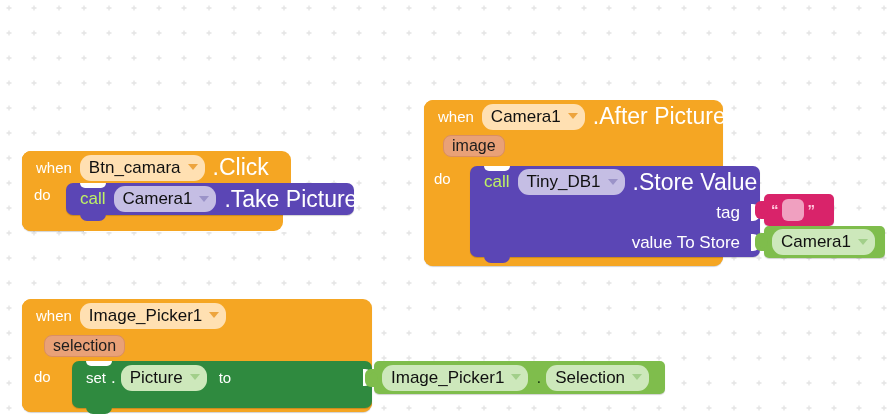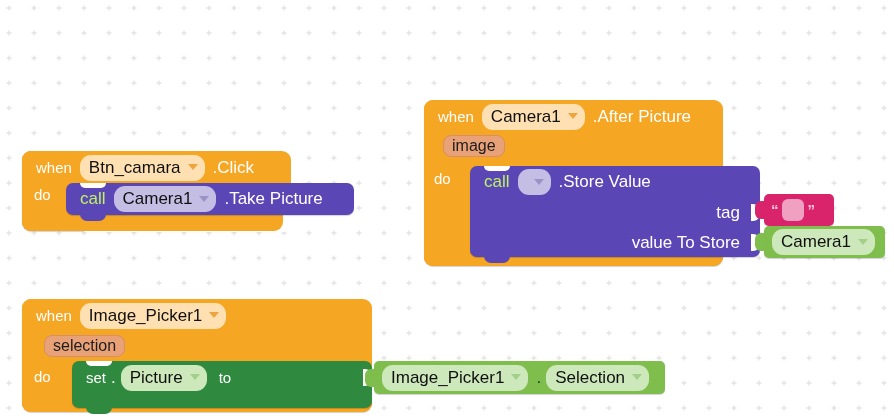--- a/index.html
+++ b/index.html
@@ -77,21 +77,21 @@
   .kw {
     color: #ffffff;
     font-size: 15px;
   }
   .kw-dark {
     color: #bef264;
     font-size: 17px;
   }
   .method-name {
     color: #ffffff;
-    font-size: 17px;
+    font-size: 23px;
     padding-left: 5px;
   }
 
   
   .field {
     display: inline-flex;
     align-items: center;
     border-radius: 11px;
     padding: 1px 6px 2px 9px;
     margin: 0 3px 0 8px;
@@ -322,20 +322,21 @@
   <div style="position:absolute; left:434px; top:170px;">
     <span class="kw">do</span>
   </div>
 
   <div class="call-block" style="position:absolute; left:470px; top:166px; width:290px; height:91px;">
     <div class="notch-top"></div>
 
     <div class="row call-row-first">
       <span class="kw-dark">call</span>
       <span class="field field-purple">
+        <span>Tiny_DB1</span>
         <span class="caret caret-purple"></span>
       </span>
       <span class="method-name">.Store Value</span>
     </div>
 
     <div class="row call-arg-row" style="height:30px;">
       <span class="arg-label">tag</span>
       <span style="width:14px"></span>
     </div>
 

